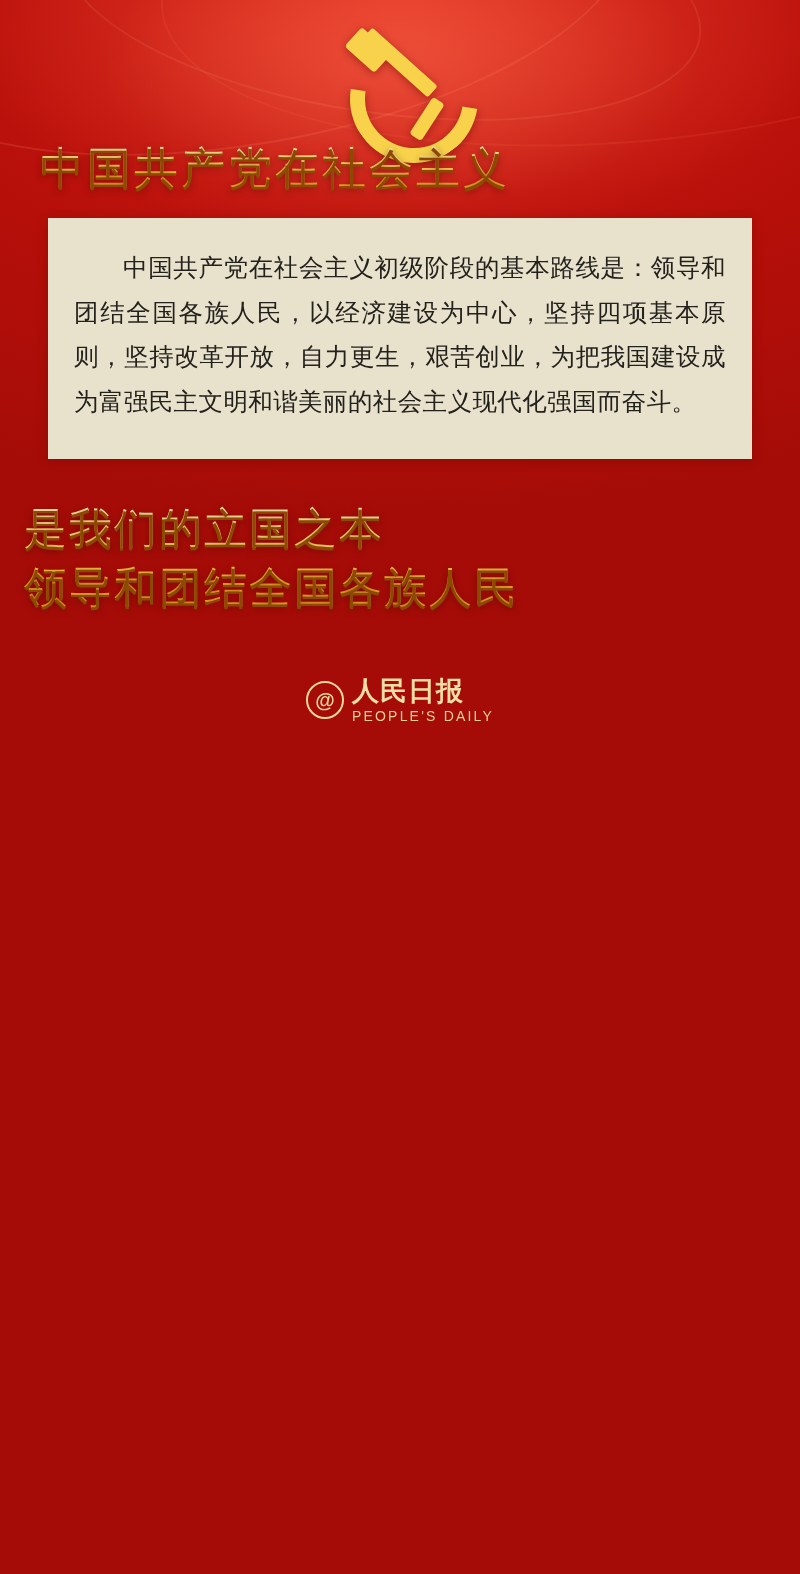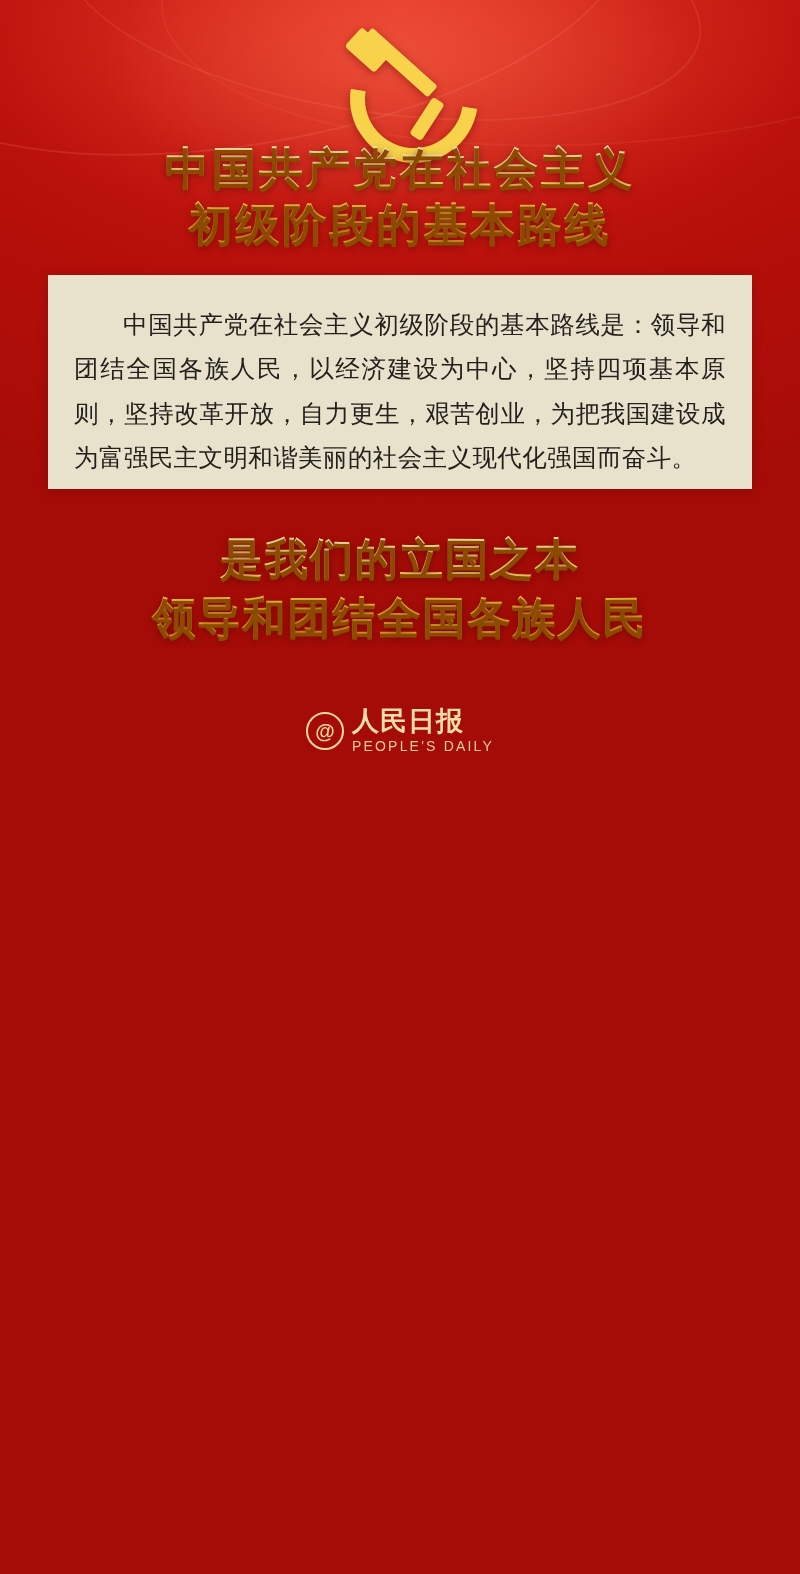--- a/index.html
+++ b/index.html
@@ -93,23 +93,23 @@
     left: 86px; top: 68px;
     width: 14px; height: 44px;
     background: #f7d24a;
     border-radius: 4px;
     transform: rotate(33deg);
   }
 
   
   .heading {
     position: relative;
-    text-align: center;
+    text-align: left;
     color: #ffd76a;
-    font-weight: bold;
+    font-weight: normal;
     letter-spacing: 3px;
     line-height: 1.28;
     text-shadow:
        0 2px 0 #8c4a00,
        0 3px 7px rgba(60,0,0,0.5);
     background: linear-gradient(180deg, #fff0bf 0%, #ffd767 42%, #f0a82c 72%, #e9a228 100%);
     -webkit-background-clip: text;
     background-clip: text;
     -webkit-text-fill-color: transparent;
   }
@@ -130,21 +130,21 @@
 
   
   .panel {
     position: relative;
     margin: 8px 48px;
     background: #e8e2cd;
     color: #23211c;
     font-size: 24.5px;
     line-height: 1.82;
     letter-spacing: 0.4px;
-    padding: 28px 26px 8px;
+    padding: 28px 26px 34px;
     box-sizing: border-box;
     text-align: justify;
     text-justify: inter-ideograph;
     box-shadow: 0 2px 10px rgba(80,0,0,0.28);
   }
   .panel p {
     margin: 0;
     text-indent: 2em;
   }
 
@@ -203,21 +203,20 @@
     <div class="emblem">
       <div class="sickle"></div>
       <div class="sickle-handle"></div>
       <div class="hammer-handle"></div>
       <div class="hammer-head"></div>
     </div>
   </div>
 
   <h1 class="heading h-main">
     <div>中国共产党在社会主义</div>
-    <div>初级阶段的基本路线</div>
   </h1>
 
   <div class="panel">
     <p>中国共产党在社会主义初级阶段的基本路线是：领导和团结全国各族人民，以经济建设为中心，坚持四项基本原则，坚持改革开放，自力更生，艰苦创业，为把我国建设成为富强民主文明和谐美丽的社会主义现代化强国而奋斗。</p>
   </div>
 
 
 
   <h2 class="heading h-big">
     <div>是我们的立国之本</div>

